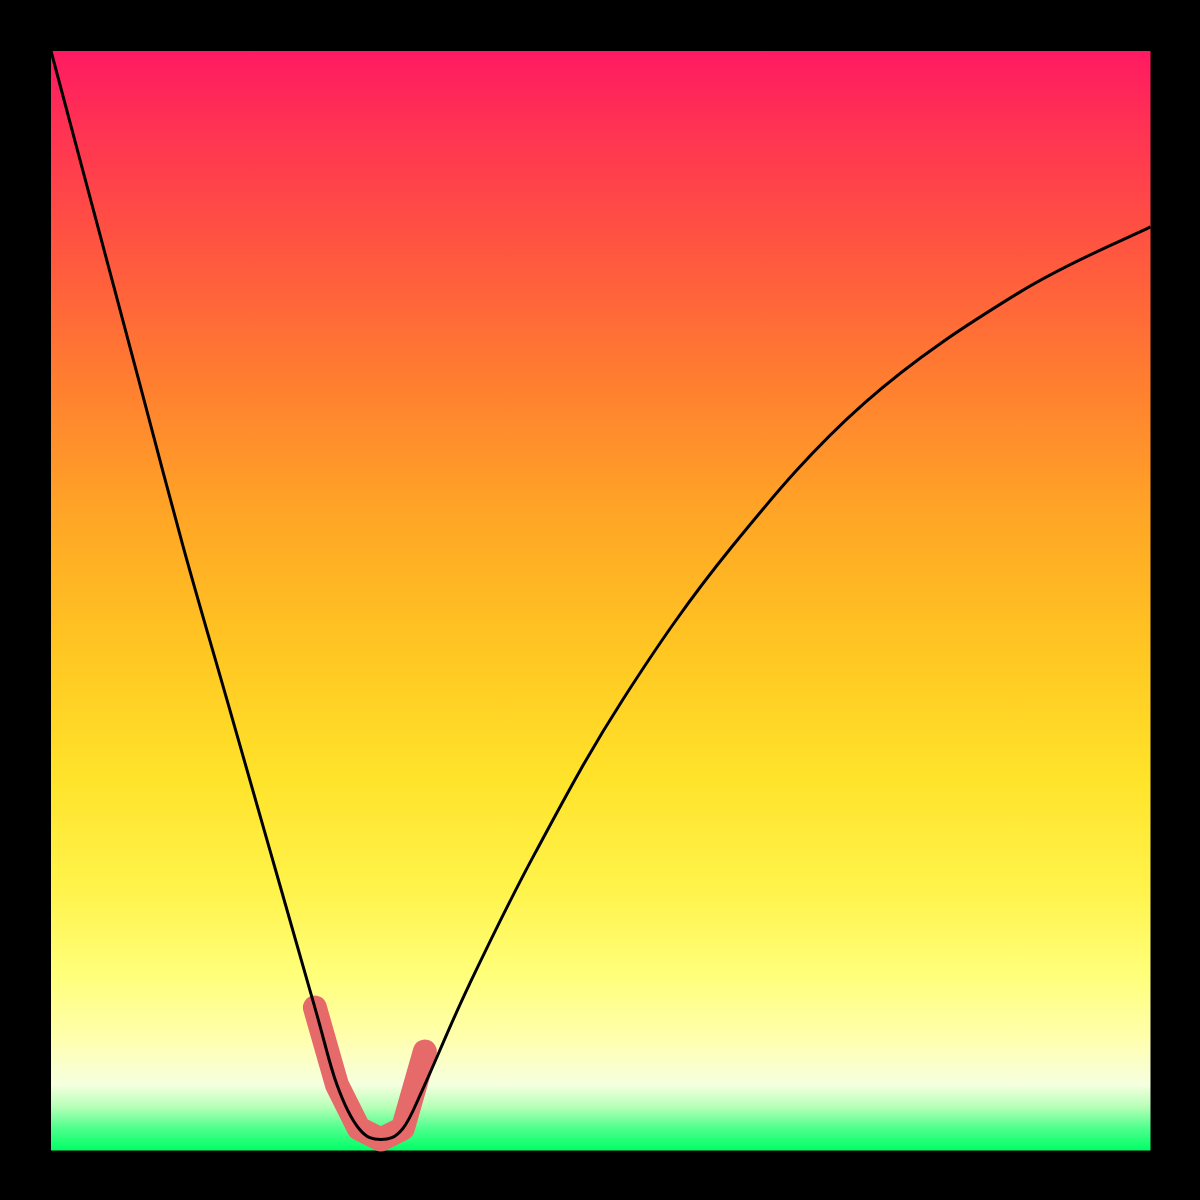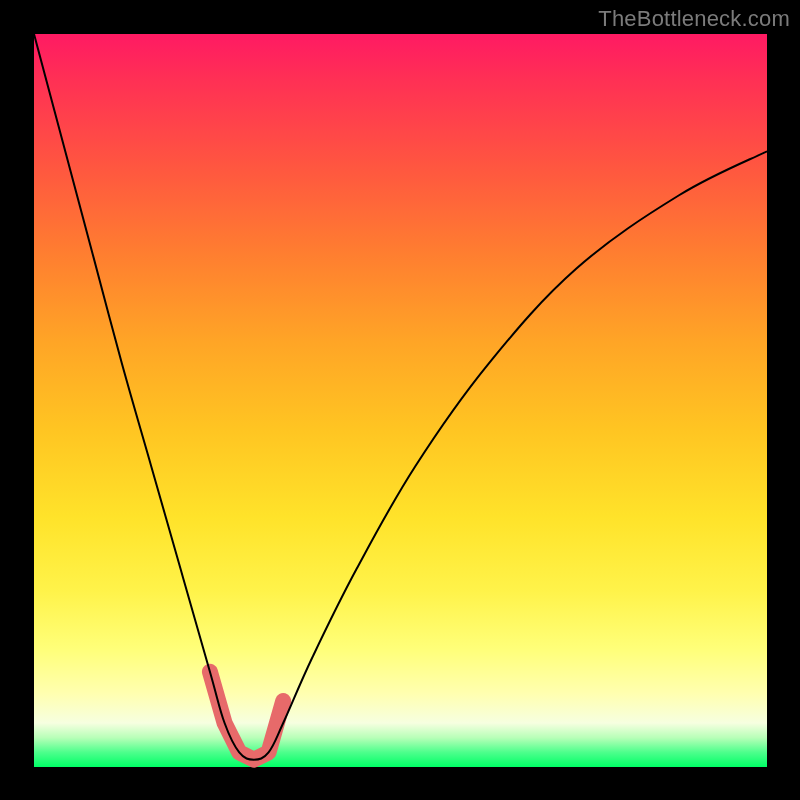--- a/index.html
+++ b/index.html
@@ -60,20 +60,19 @@
     font-size: 22px;
     font-weight: 400;
     letter-spacing: 0.2px;
     user-select: none;
   }
 </style>
 </head>
 <body>
 
 <div class="frame">
-  <div class="watermark">TheBottleneck.com</div>
   <div class="plot">
     <svg class="curve" viewBox="0 0 733 733">
       <path d="M 175.92 637.71 L 190.58 689.02 L 205.24 718.34 L 219.9 725.67 L 234.56 718.34 L 249.22000000000003 667.03" fill="none" stroke="#e76a6a" stroke-width="16" stroke-linecap="round" stroke-linejoin="round"></path>
       <path d="M 0 0 C 5.2776 19.791000000000007, 18.7648 70.36800000000005, 29.32 109.95000000000005 C 39.8752 149.53200000000004, 48.0848 180.31799999999998, 58.64 219.89999999999998 C 69.1952 259.48199999999997, 77.4048 291.58739999999995, 87.96 329.84999999999997 C 98.5152 368.1126, 106.7248 395.52680000000004, 117.28 432.47 C 127.8352 469.4132, 136.0448 498.1467999999999, 146.6 535.0899999999999 C 157.15519999999998 572.0332, 168.00359999999998 610.0026, 175.92 637.71 C 183.8364 665.4174, 185.3024 674.5065999999999, 190.58 689.02 C 195.85760000000002 703.5334, 199.9624 711.743, 205.24 718.34 C 210.51760000000002 724.937, 214.6224 725.67, 219.9 725.67 C 225.1776 725.67, 229.2824 724.937, 234.56 718.34 C 239.8376 711.743, 241.30360000000002 706.1722, 249.22000000000003 689.02 C 257.13640000000004 671.8678, 265.346 650.7574, 278.54 623.05 C 291.73400000000004 595.3426, 304.04839999999996 569.3943999999999, 322.52 535.0899999999999 C 340.9916 500.78559999999993, 357.41080000000005 469.4132, 381.16 432.47 C 404.9092 395.52680000000004, 425.4332 365.4738, 454.46 329.84999999999997 C 483.48679999999996 294.22619999999995, 508.1156 264.90619999999996, 542.42 234.55999999999995 C 576.7244 204.21379999999994, 610.7356 182.3704, 645.04 161.26 C 679.3444 140.1496, 717.1672 125.19639999999998, 733 117.27999999999997" fill="none" stroke="#000000" stroke-width="2"></path>
     </svg>
   </div>
 </div>
 
 </body></html>

